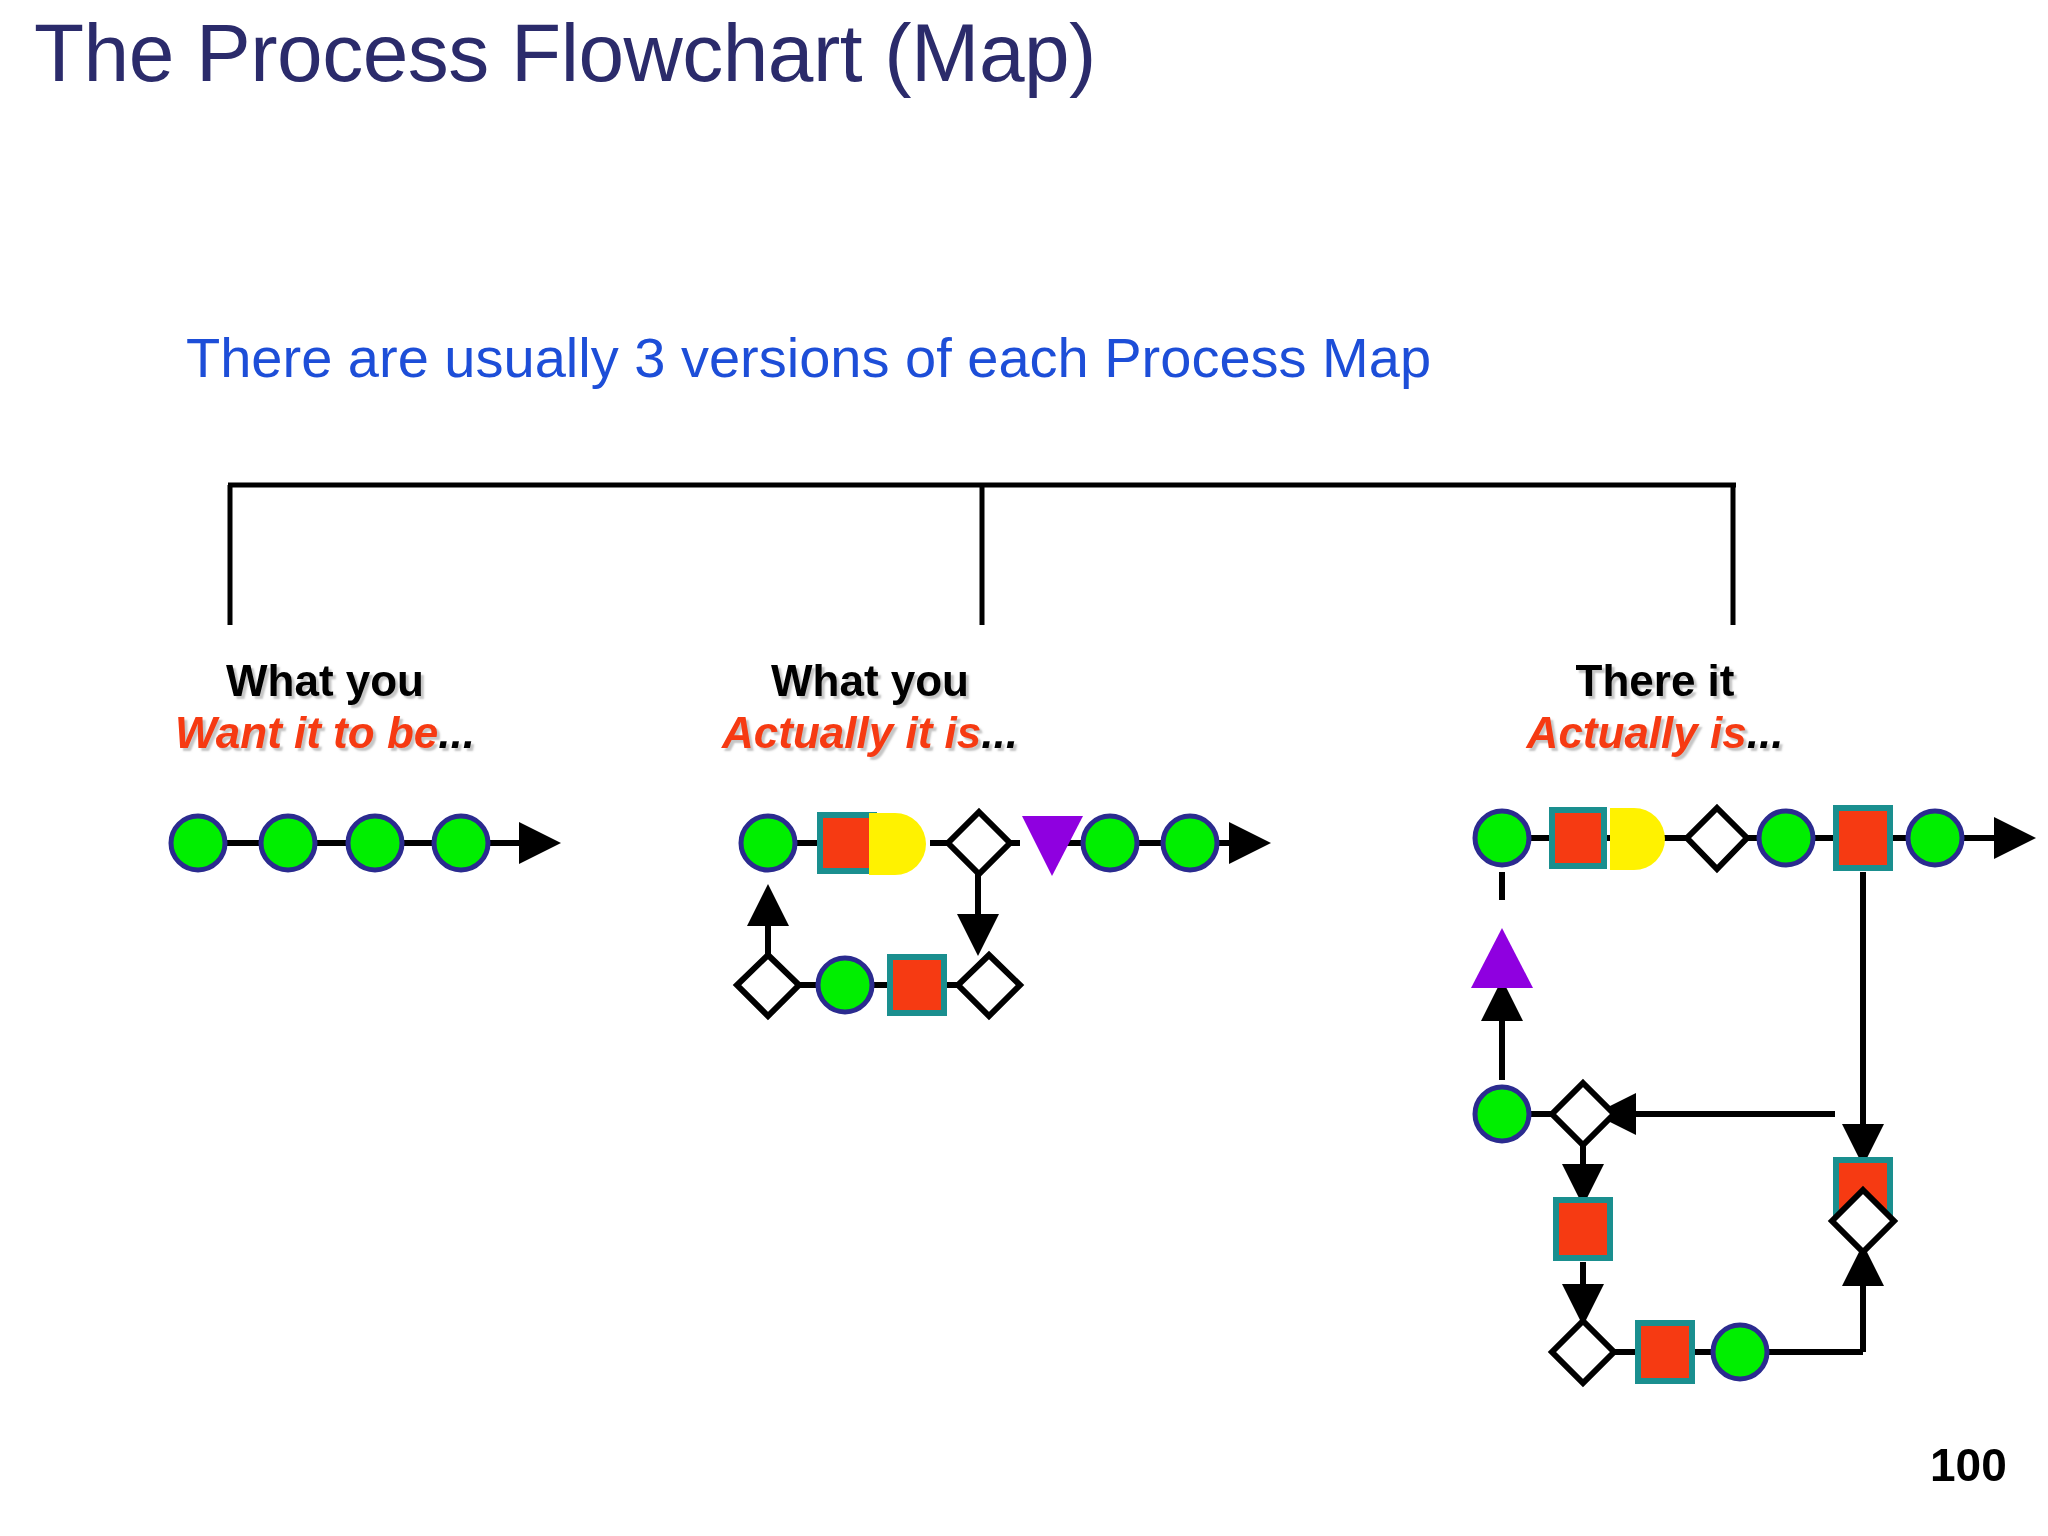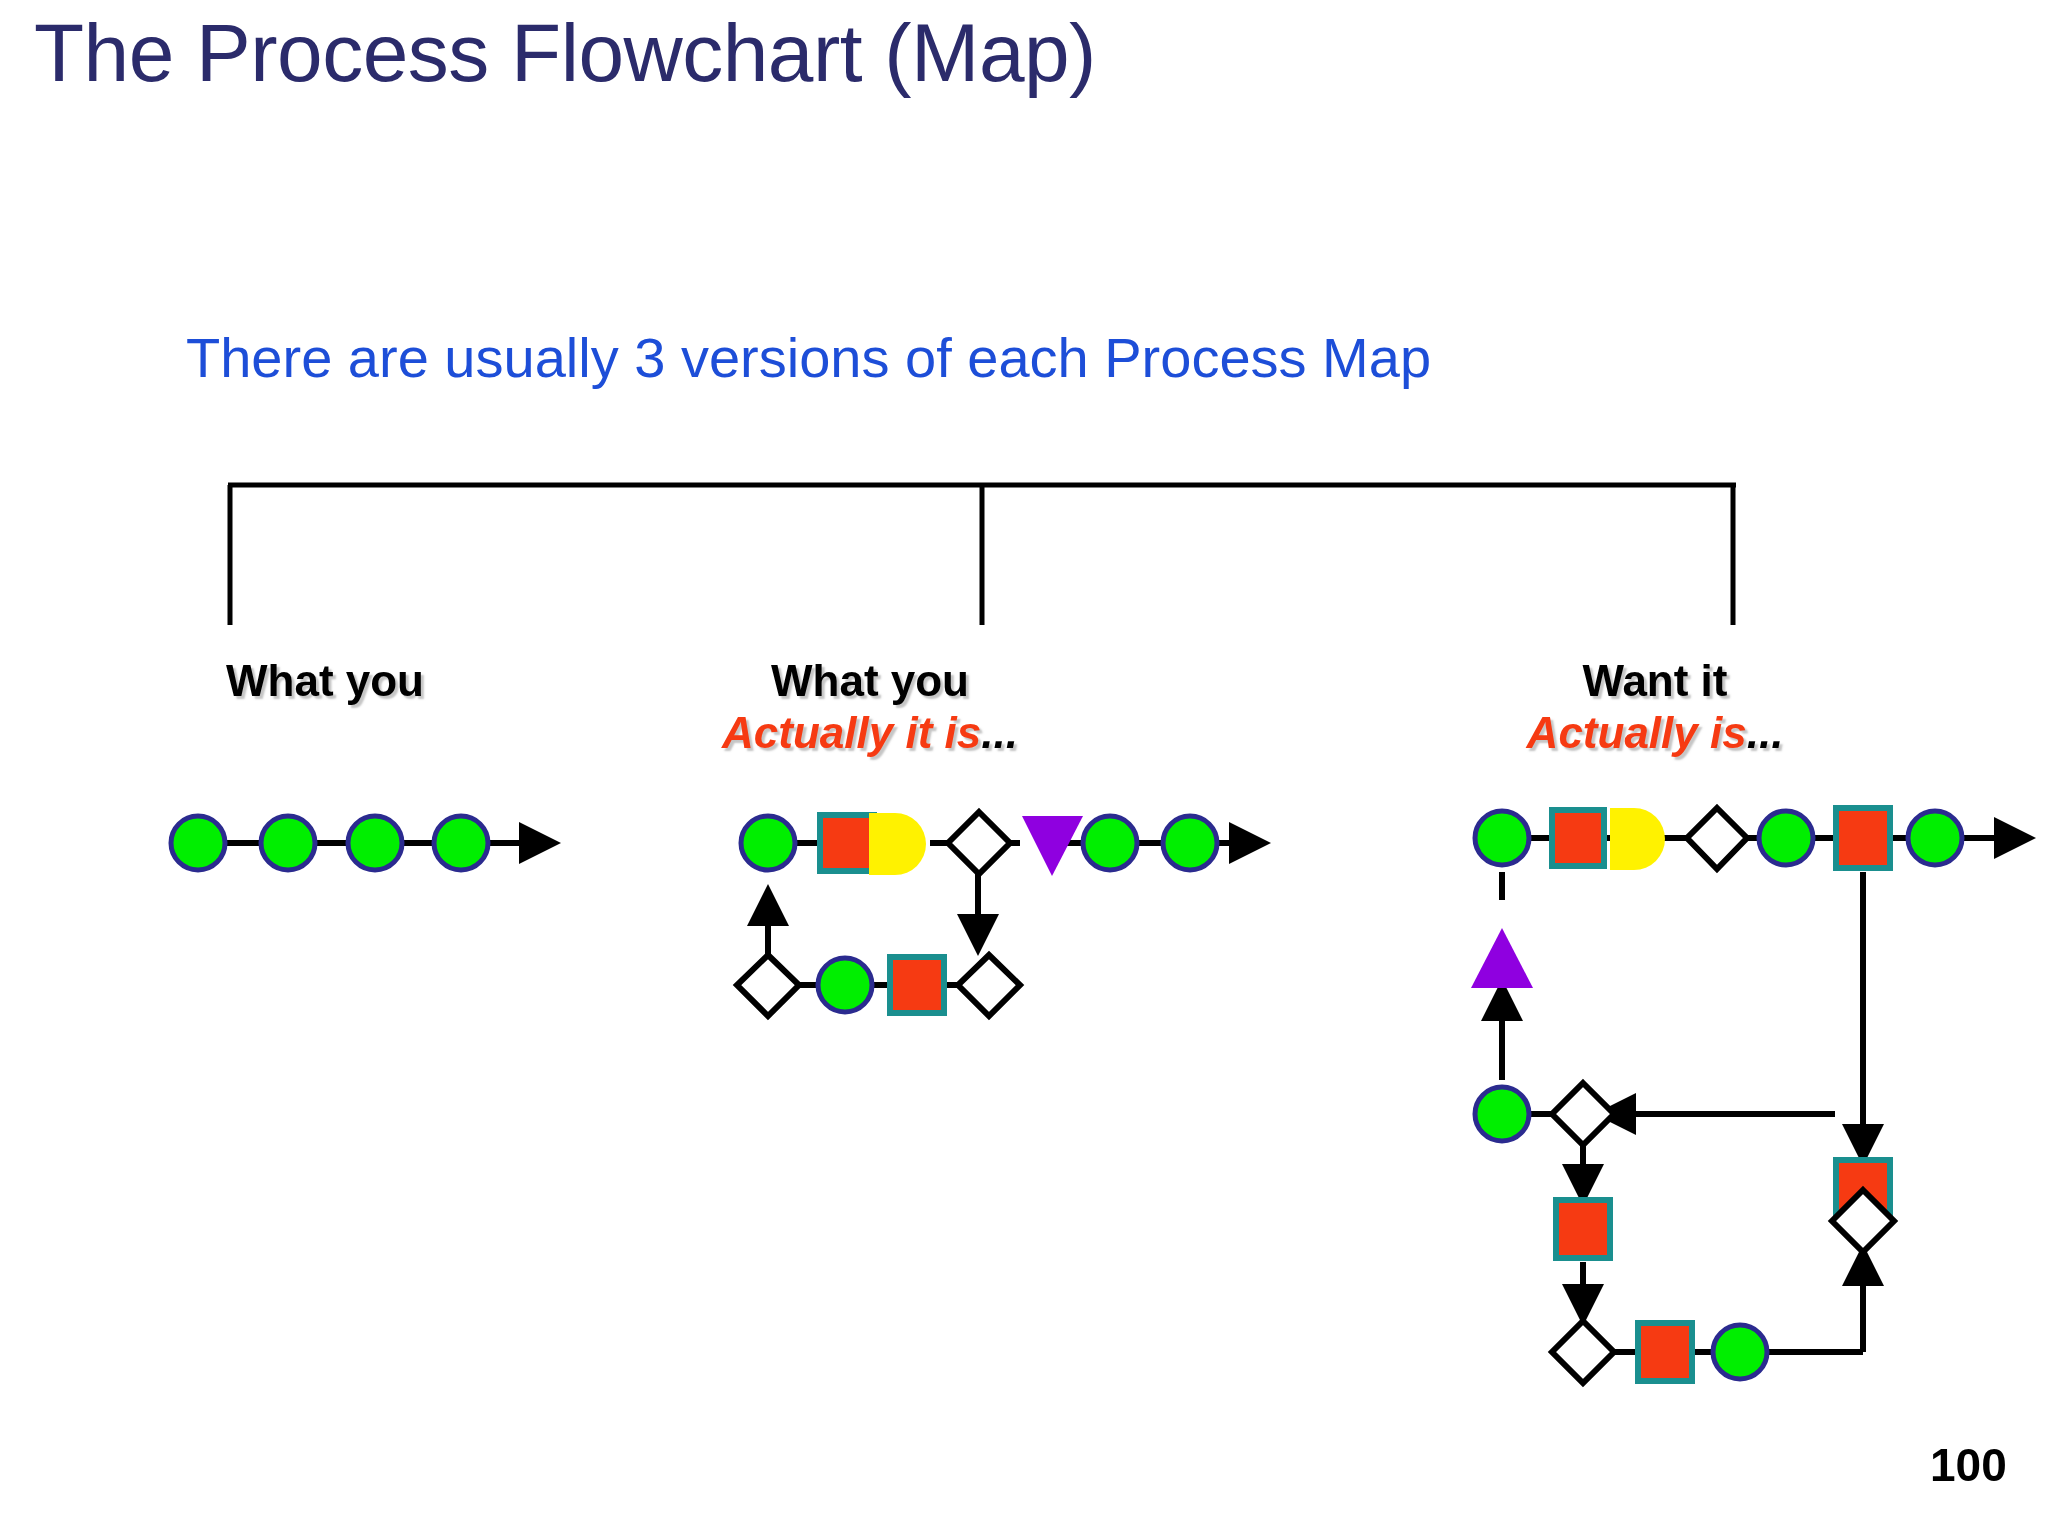--- a/index.html
+++ b/index.html
@@ -125,29 +125,30 @@
     <g stroke="#000000" fill="none" stroke-width="5">
       <line x1="228" y1="485" x2="1736" y2="485"></line>
       <line x1="230" y1="485" x2="230" y2="625"></line>
       <line x1="982" y1="485" x2="982" y2="625"></line>
       <line x1="1733" y1="485" x2="1733" y2="625"></line>
     </g>
   </svg>
 
   <div class="col-heading" id="heading-1">
     <span class="line1">What you</span>
+    <span class="line2"><span class="em">Want it to be</span><span class="tail">...</span></span>
   </div>
 
   <div class="col-heading" id="heading-2">
     <span class="line1">What you</span>
     <span class="line2"><span class="em">Actually it is</span><span class="tail">...</span></span>
   </div>
 
   <div class="col-heading" id="heading-3">
-    <span class="line1">Want it</span>
+    <span class="line1">There it</span>
     <span class="line2"><span class="em">Actually is</span><span class="tail">...</span></span>
   </div>
 
   <svg class="flow-svg" viewBox="0 0 2048 1536" xmlns="http://www.w3.org/2000/svg">
     <defs>
       <marker id="arw" markerWidth="7" markerHeight="7" refX="6" refY="3.5" orient="auto" markerUnits="strokeWidth">
         <path d="M0,0 L7,3.5 L0,7 z" fill="#000000"></path>
       </marker>
     </defs>
 

